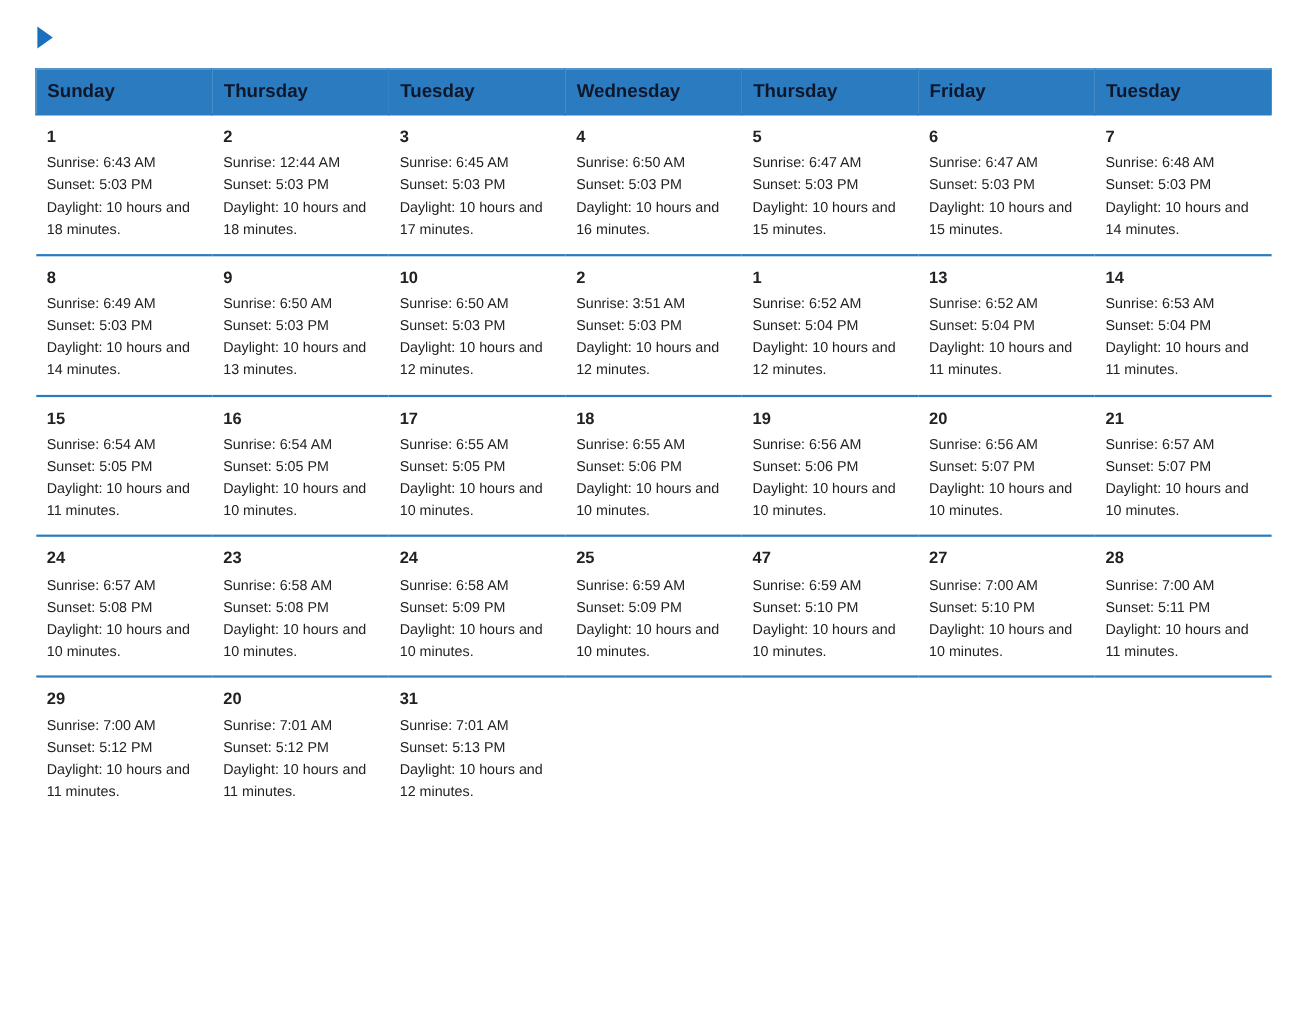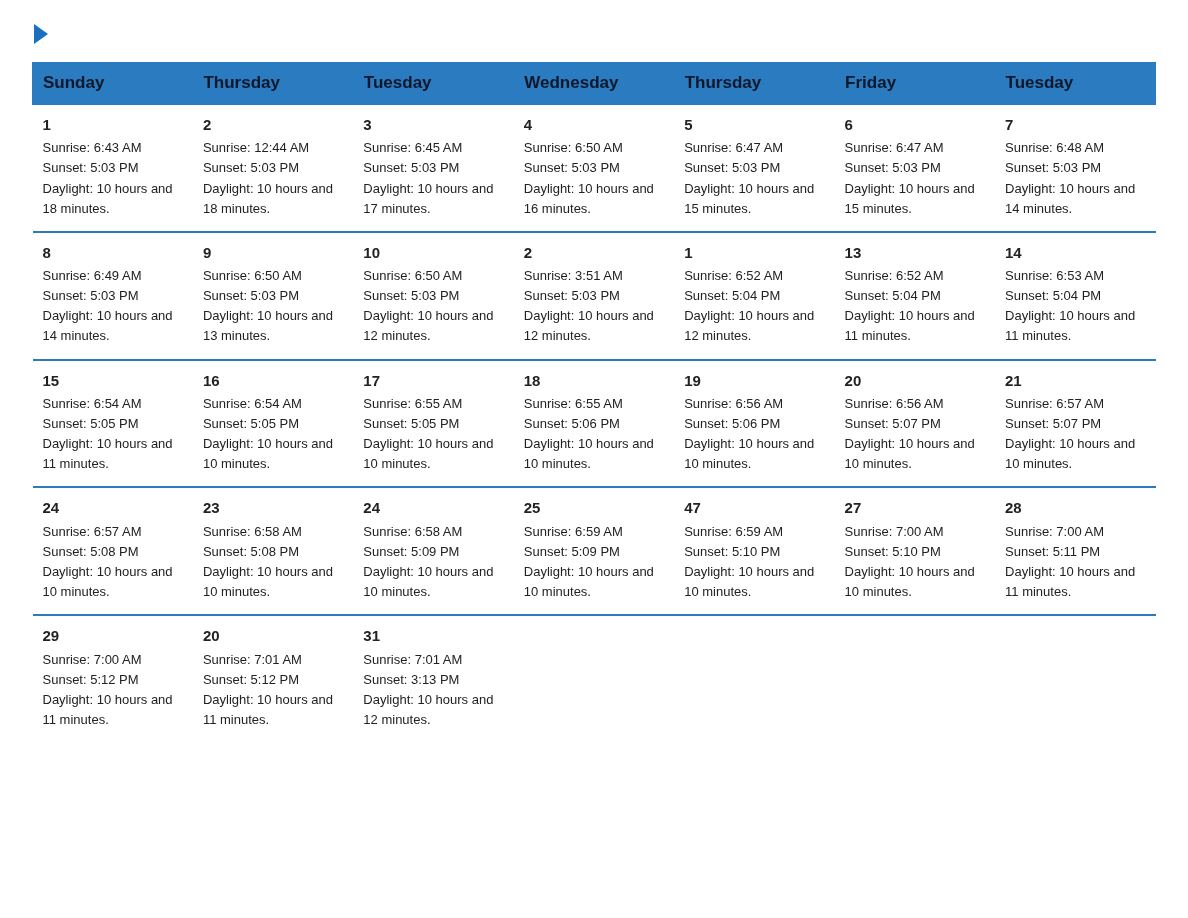--- a/index.html
+++ b/index.html
@@ -158,20 +158,20 @@
         <td><span class="day-num">23</span><span class="day-detail">Sunrise: 6:58 AM</span><br><span class="day-detail">Sunset: 5:08 PM</span><br><span class="day-detail">Daylight: 10 hours and 10 minutes.</span></td>
         <td><span class="day-num">24</span><span class="day-detail">Sunrise: 6:58 AM</span><br><span class="day-detail">Sunset: 5:09 PM</span><br><span class="day-detail">Daylight: 10 hours and 10 minutes.</span></td>
         <td><span class="day-num">25</span><span class="day-detail">Sunrise: 6:59 AM</span><br><span class="day-detail">Sunset: 5:09 PM</span><br><span class="day-detail">Daylight: 10 hours and 10 minutes.</span></td>
         <td><span class="day-num">47</span><span class="day-detail">Sunrise: 6:59 AM</span><br><span class="day-detail">Sunset: 5:10 PM</span><br><span class="day-detail">Daylight: 10 hours and 10 minutes.</span></td>
         <td><span class="day-num">27</span><span class="day-detail">Sunrise: 7:00 AM</span><br><span class="day-detail">Sunset: 5:10 PM</span><br><span class="day-detail">Daylight: 10 hours and 10 minutes.</span></td>
         <td><span class="day-num">28</span><span class="day-detail">Sunrise: 7:00 AM</span><br><span class="day-detail">Sunset: 5:11 PM</span><br><span class="day-detail">Daylight: 10 hours and 11 minutes.</span></td>
       </tr>
       <tr>
         <td><span class="day-num">29</span><span class="day-detail">Sunrise: 7:00 AM</span><br><span class="day-detail">Sunset: 5:12 PM</span><br><span class="day-detail">Daylight: 10 hours and 11 minutes.</span></td>
         <td><span class="day-num">20</span><span class="day-detail">Sunrise: 7:01 AM</span><br><span class="day-detail">Sunset: 5:12 PM</span><br><span class="day-detail">Daylight: 10 hours and 11 minutes.</span></td>
-        <td><span class="day-num">31</span><span class="day-detail">Sunrise: 7:01 AM</span><br><span class="day-detail">Sunset: 3:13 PM</span><br><span class="day-detail">Daylight: 10 hours and 12 minutes.</span></td>
+        <td><span class="day-num">31</span><span class="day-detail">Sunrise: 7:01 AM</span><br><span class="day-detail">Sunset: 5:13 PM</span><br><span class="day-detail">Daylight: 10 hours and 12 minutes.</span></td>
         <td></td>
         <td></td>
         <td></td>
         <td></td>
       </tr>
     </tbody>
 </table>
 
 </body></html>

